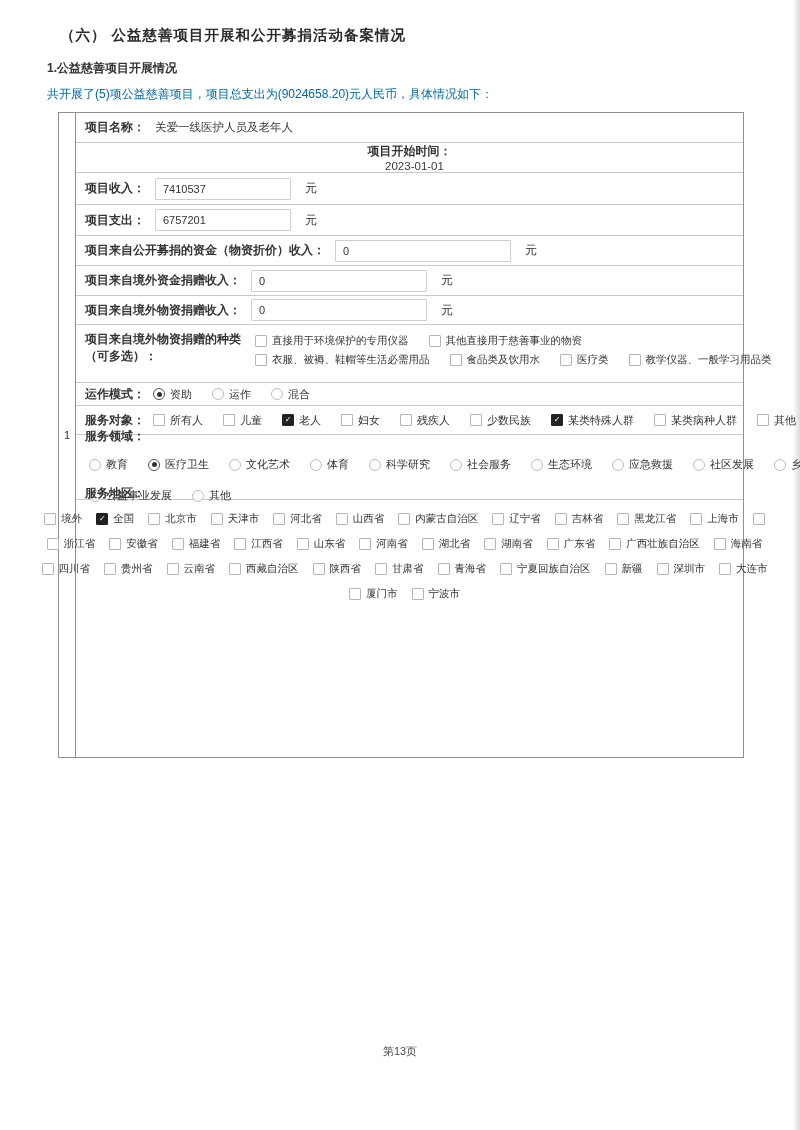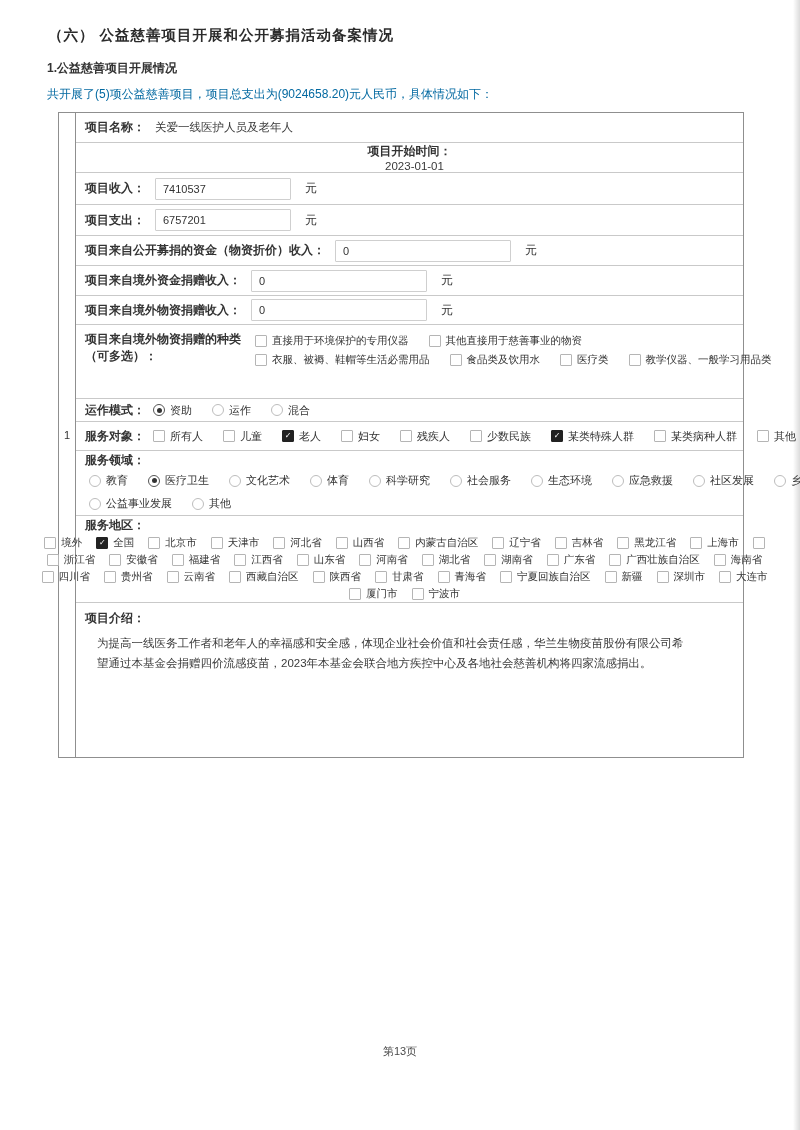--- a/index.html
+++ b/index.html
@@ -5,21 +5,21 @@
   html,body{margin:0;padding:0;background:#ffffff;}
   .doc{
     position:relative; width:800px; height:1130px; background:#fff;
     font-family:"Liberation Sans", sans-serif; color:#333; overflow:hidden;
   }
   .doc::after{
     content:""; position:absolute; right:0; top:0; width:7px; height:100%;
     background:linear-gradient(to right, rgba(0,0,0,0), rgba(0,0,0,0.14));
     pointer-events:none;
   }
-  .title{position:absolute; left:48px; top:26px; font-size:14.5px; font-weight:700; color:#2b2b2b; letter-spacing:1px;}
+  .title{position:absolute; left:60px; top:26px; font-size:14.5px; font-weight:700; color:#2b2b2b; letter-spacing:1px;}
   .sub{position:absolute; left:47px; top:60px; font-size:12px; font-weight:600; color:#333;}
   .summary{position:absolute; left:47px; top:86px; font-size:12px; color:#0369a1;}
 
   .tbl{
     position:absolute; left:58px; top:112px; width:684px; height:644px;
     border:1px solid #8f8f8f; display:flex; background:#fff;
   }
   .numcol{
     width:16px; border-right:1px solid #8f8f8f; display:flex;
     align-items:center; justify-content:center; font-size:11px; color:#333; flex:none;
@@ -50,26 +50,26 @@
   .cbx.on{background:#222; border-color:#222; color:#fff;}
   .cbx.on::after{content:"\2713"; font-size:8px; line-height:1; color:#fff;}
   .radio{
     width:10px; height:10px; border:1px solid #bdbdbd; border-radius:50%;
     background:#fff; display:inline-flex; align-items:center; justify-content:center; flex:none;
   }
   .radio.on{border-color:#555;}
   .radio.on::after{content:""; width:5px; height:5px; border-radius:50%; background:#333;}
 
   
-  .row-goods{align-items:flex-start; padding-top:6px; padding-bottom:20px;}
+  .row-goods{align-items:flex-start; padding-top:6px; padding-bottom:4px;}
   .glabel{font-weight:600; line-height:17px; white-space:nowrap;}
   .gopts{margin-left:14px; display:flex; flex-direction:column; justify-content:center;}
   .gopts .opts{height:19px;}
   .gopts .olbl{font-size:10.5px;}
-  .block{display:flex; flex-direction:column; justify-content:center; width:100%;}
+  .block{display:flex; flex-direction:column; justify-content:center; width:100%;gap:8px;}
   .block .hline{font-weight:600; line-height:18px;}
   .block .optline{display:flex; align-items:center; padding-left:4px;}
   .fieldline{height:23px;}
   .arealine{height:17px;}
   .arealine .olbl{font-size:10.5px;}
   .arealine .opt{margin-right:0;}
   .arealine{display:flex; justify-content:center;}
   .arealine .opt{flex:none; margin-right:14px;}
 
   .row-intro{flex:1; align-items:flex-start; flex-direction:column; padding-top:7px;}
@@ -441,22 +441,18 @@
                 <span class="olbl">厦门市</span>
               </span>
               <span class="opt">
                 <span class="cbx"></span>
                 <span class="olbl">宁波市</span>
               </span>
             </div>
         </div>
       </div>
 
-      <div class="row row-intro">
-        <span class="flabel">项目介绍：</span>
-        <div class="introtext">为提高一线医务工作者和老年人的幸福感和安全感，体现企业社会价值和社会责任感，华兰生物疫苗股份有限公司希望通过本基金会捐赠四价流感疫苗，2023年本基金会联合地方疾控中心及各地社会慈善机构将四家流感捐出。</div>
-      </div>
 
     </div>
   </div>
 
   <div class="footer">第13页</div>
 </div>
 
 </body></html>

